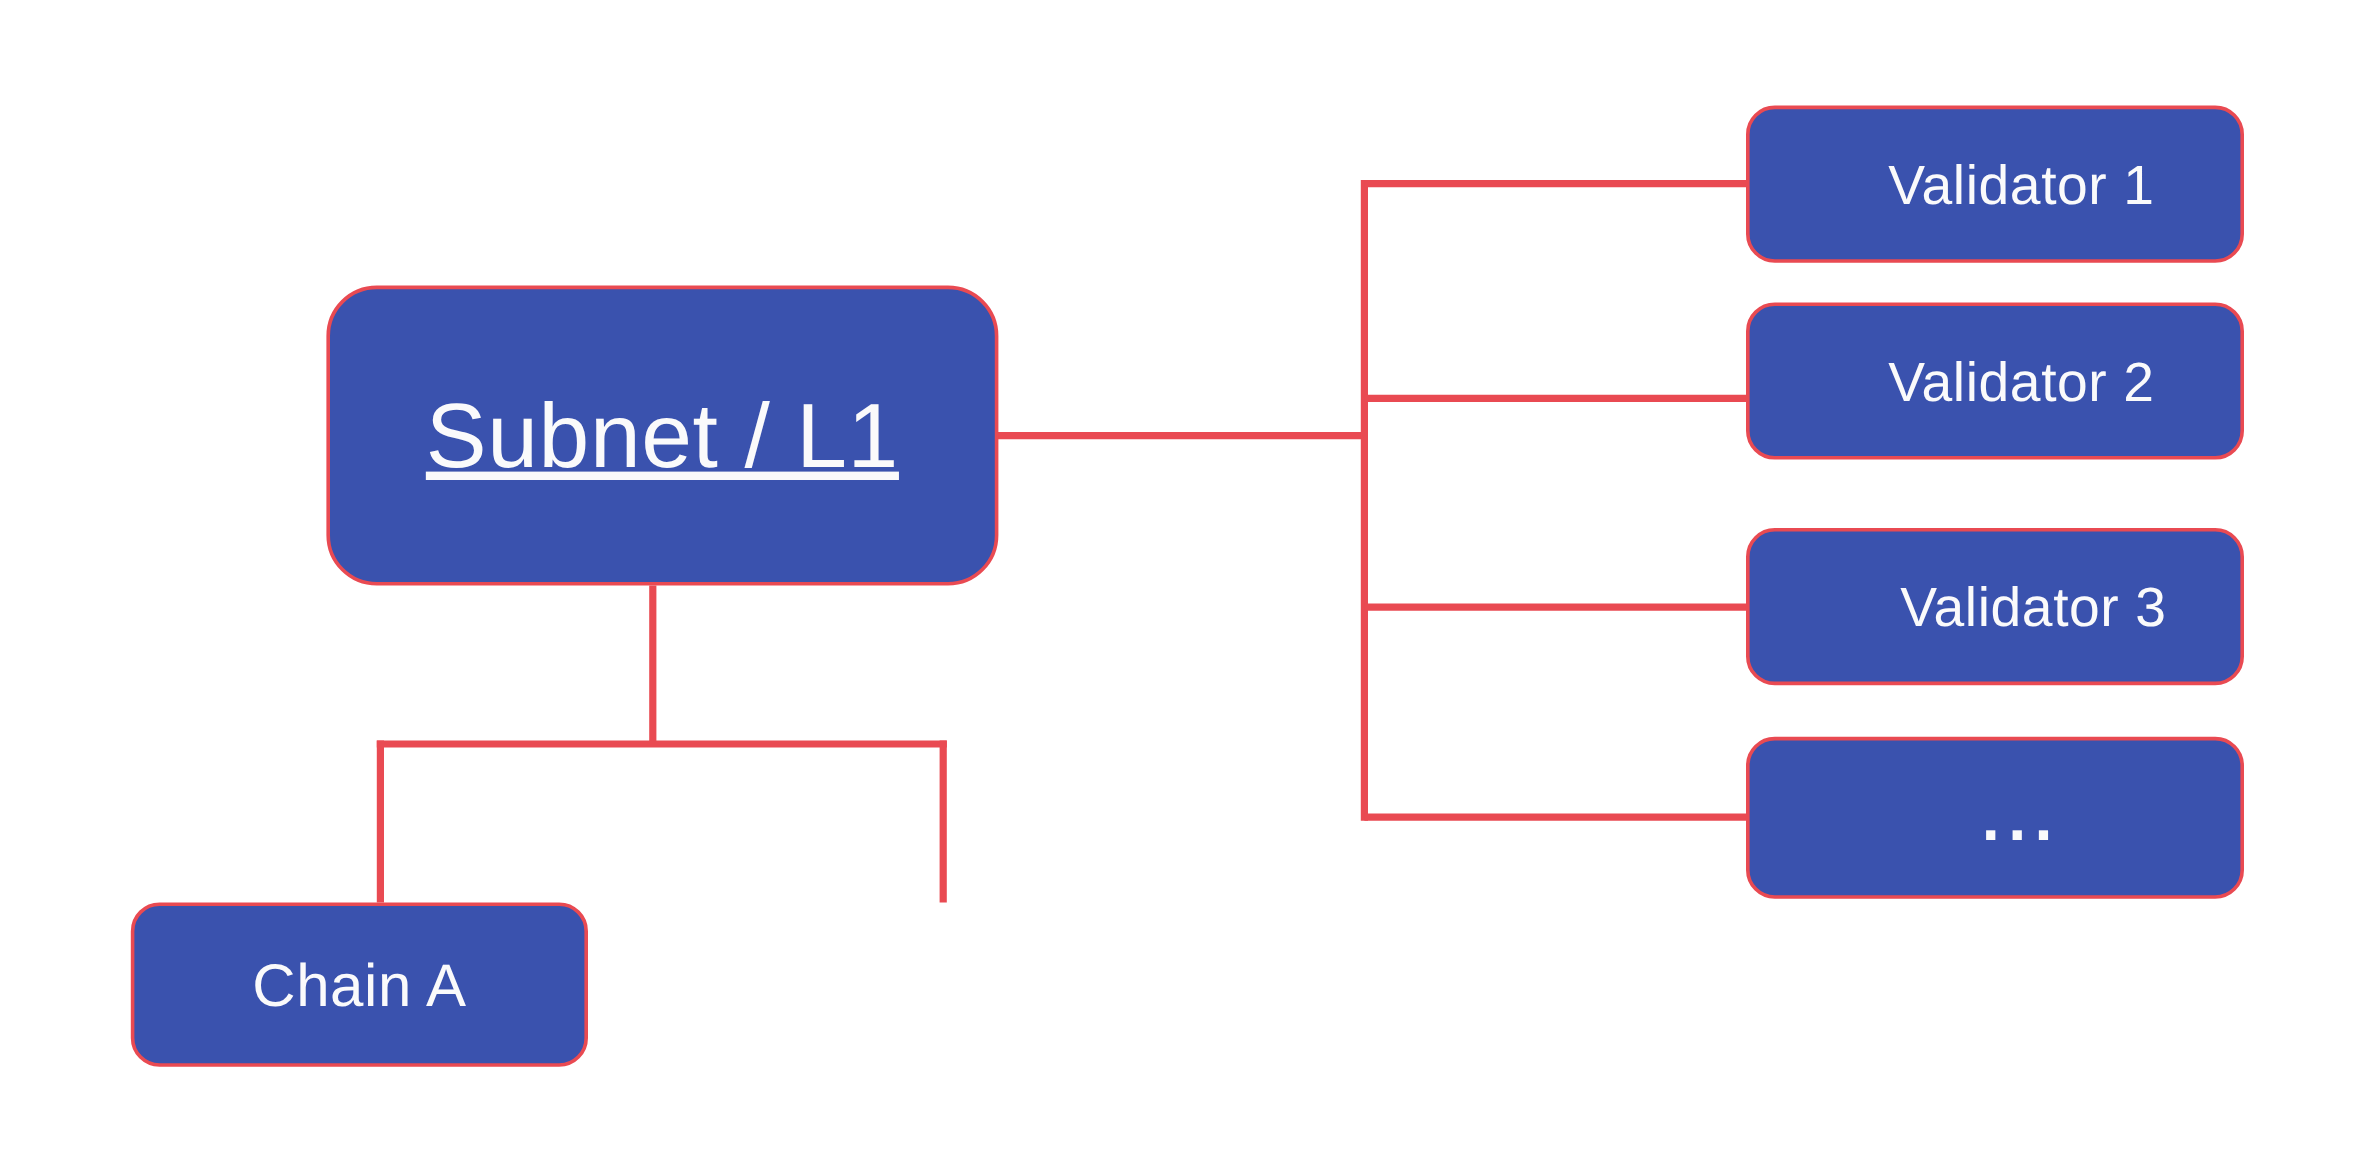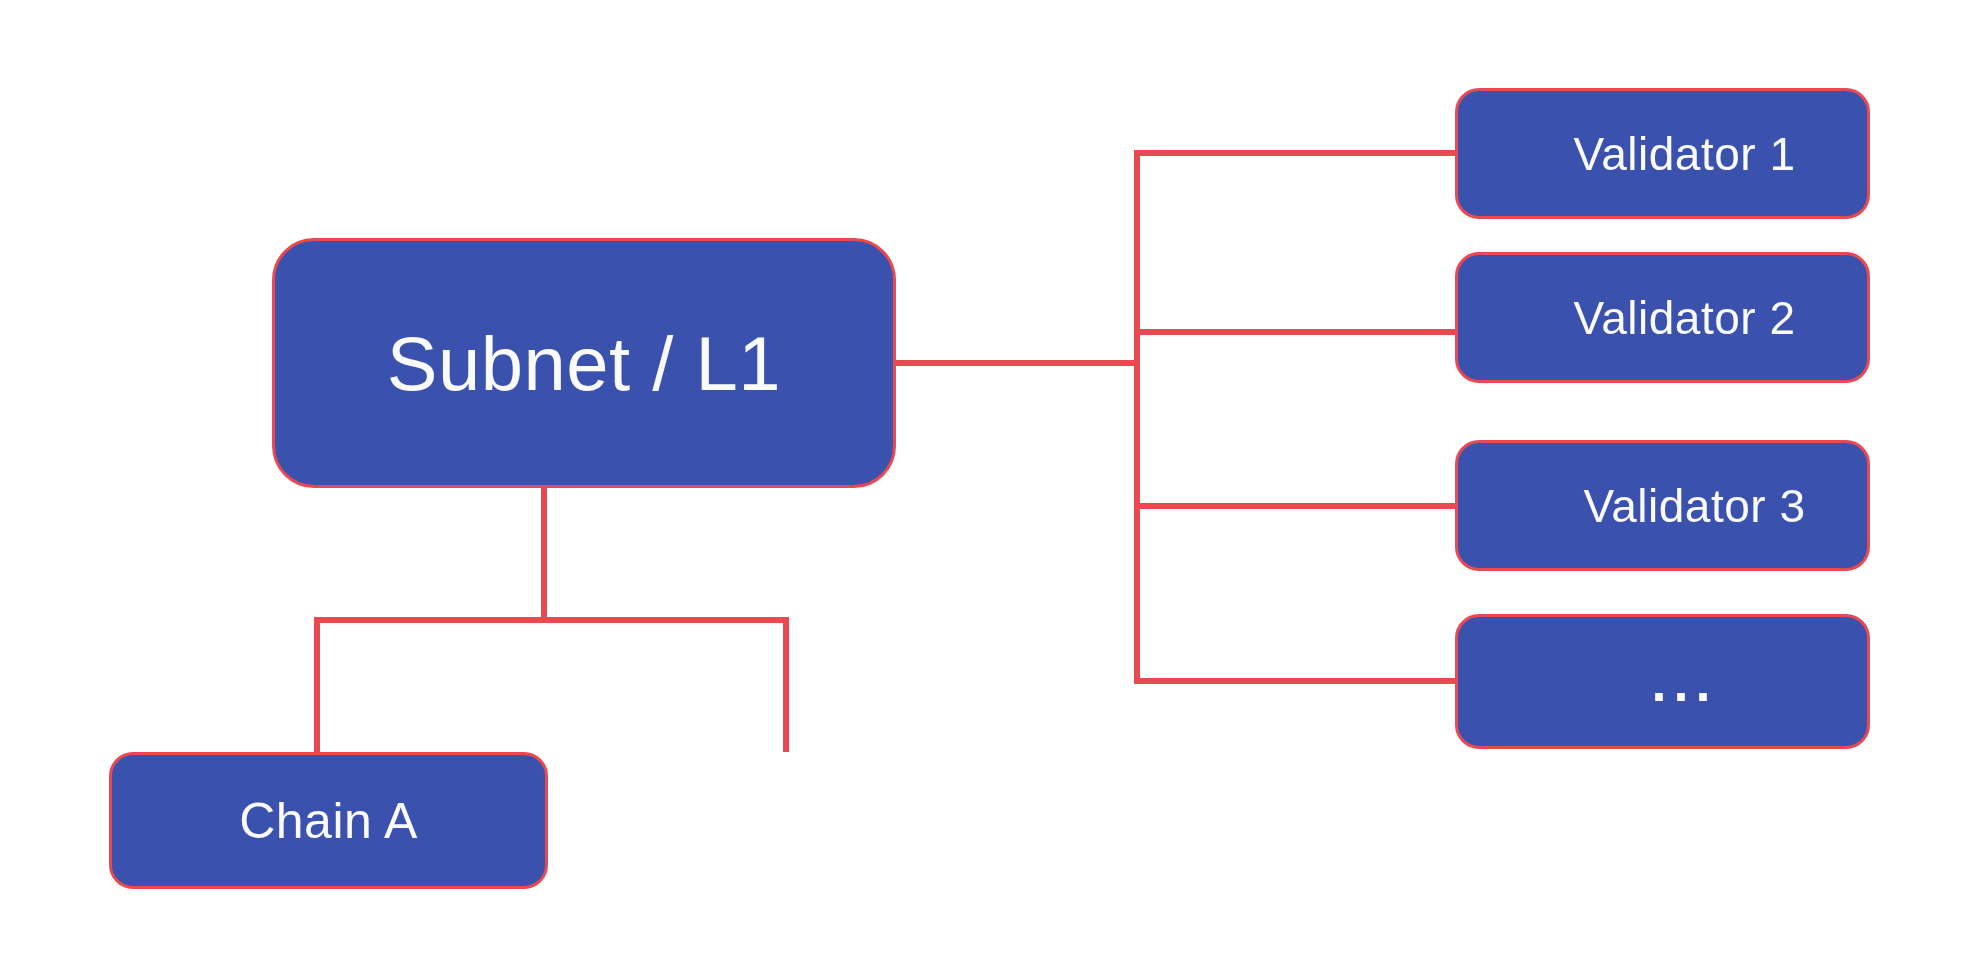--- a/index.html
+++ b/index.html
@@ -40,29 +40,30 @@
     align-items: center;
     justify-content: center;
     color: var(--text);
   }
   .node-label {
     white-space: nowrap;
     letter-spacing: 0.5px;
   }
   .node-subnet {
     left: 272px; top: 238px;
-    width: 624px; height: 250px;
+    width: 560px; height: 250px;
     border-radius: 42px;
+    text-decoration: underline;
   }
   .node-subnet .node-label { font-size: 76px; }
   .node-chain-a { left: 109px; }
   .node-chain-b { left: 578px; }
   .node-chain-a, .node-chain-b {
     top: 752px;
-    width: 439px; height: 137px;
+    width: 381px; height: 137px;
     border-radius: 24px;
   }
   .node-chain-a .node-label, .node-chain-b .node-label { font-size: 50px; }
   .node-validator {
     left: 1455px;
     width: 415px; height: 131px;
     border-radius: 24px;
   }
   .node-validator .node-label { font-size: 46px; margin-left: 44px; }
   .node-validator-1 { top: 88px; }

